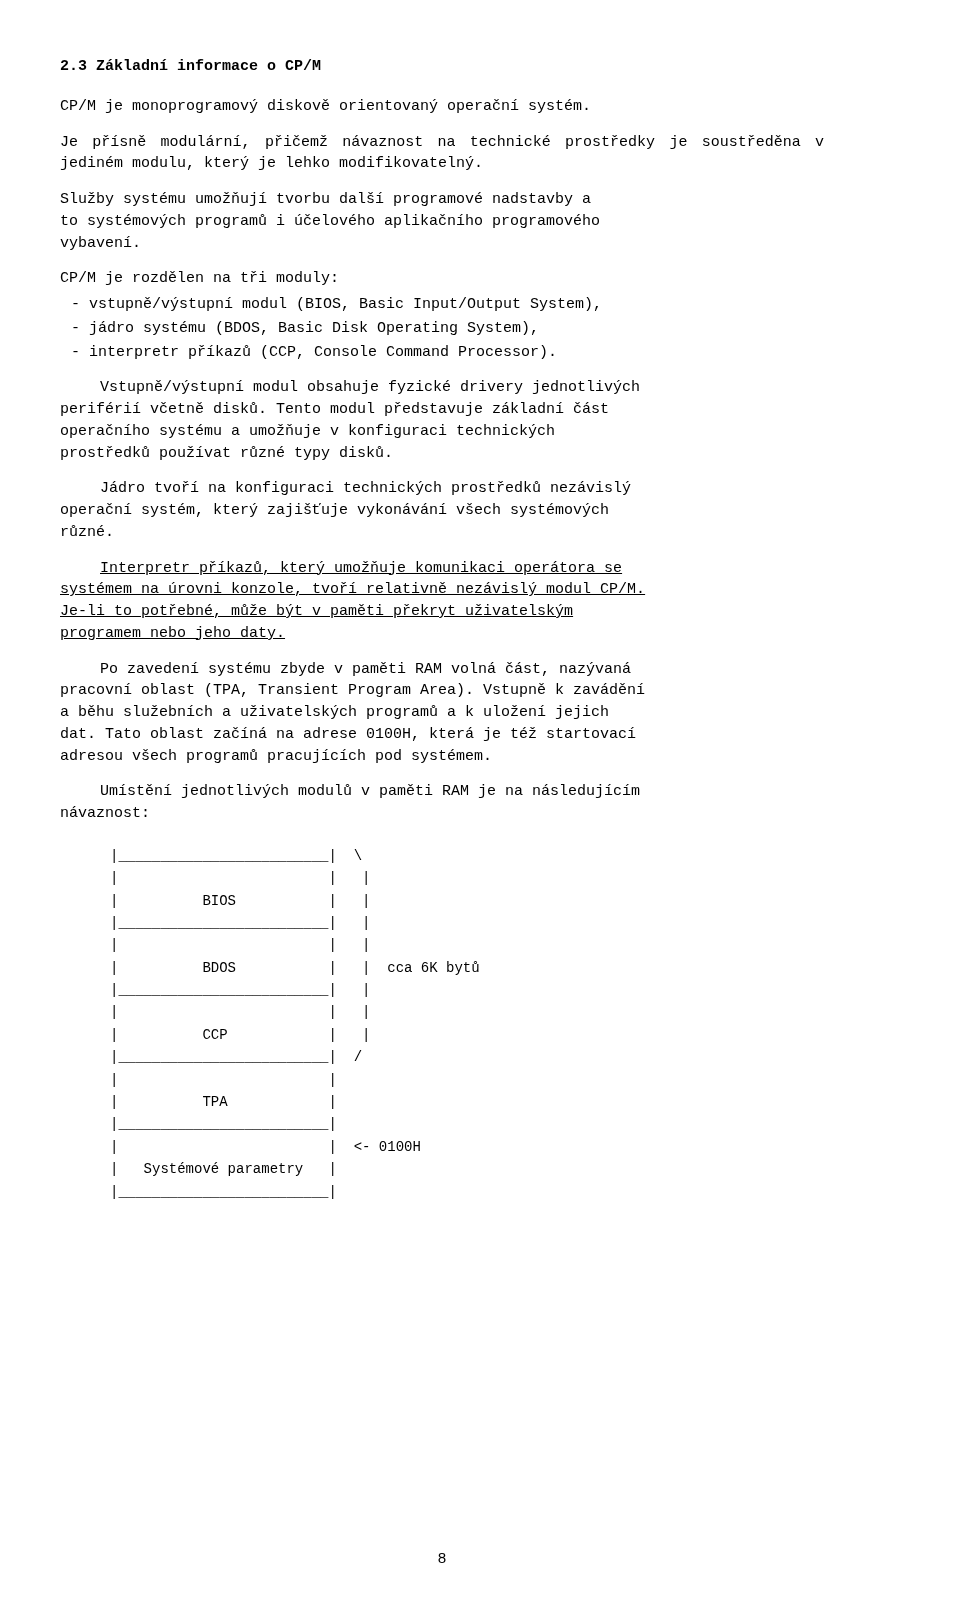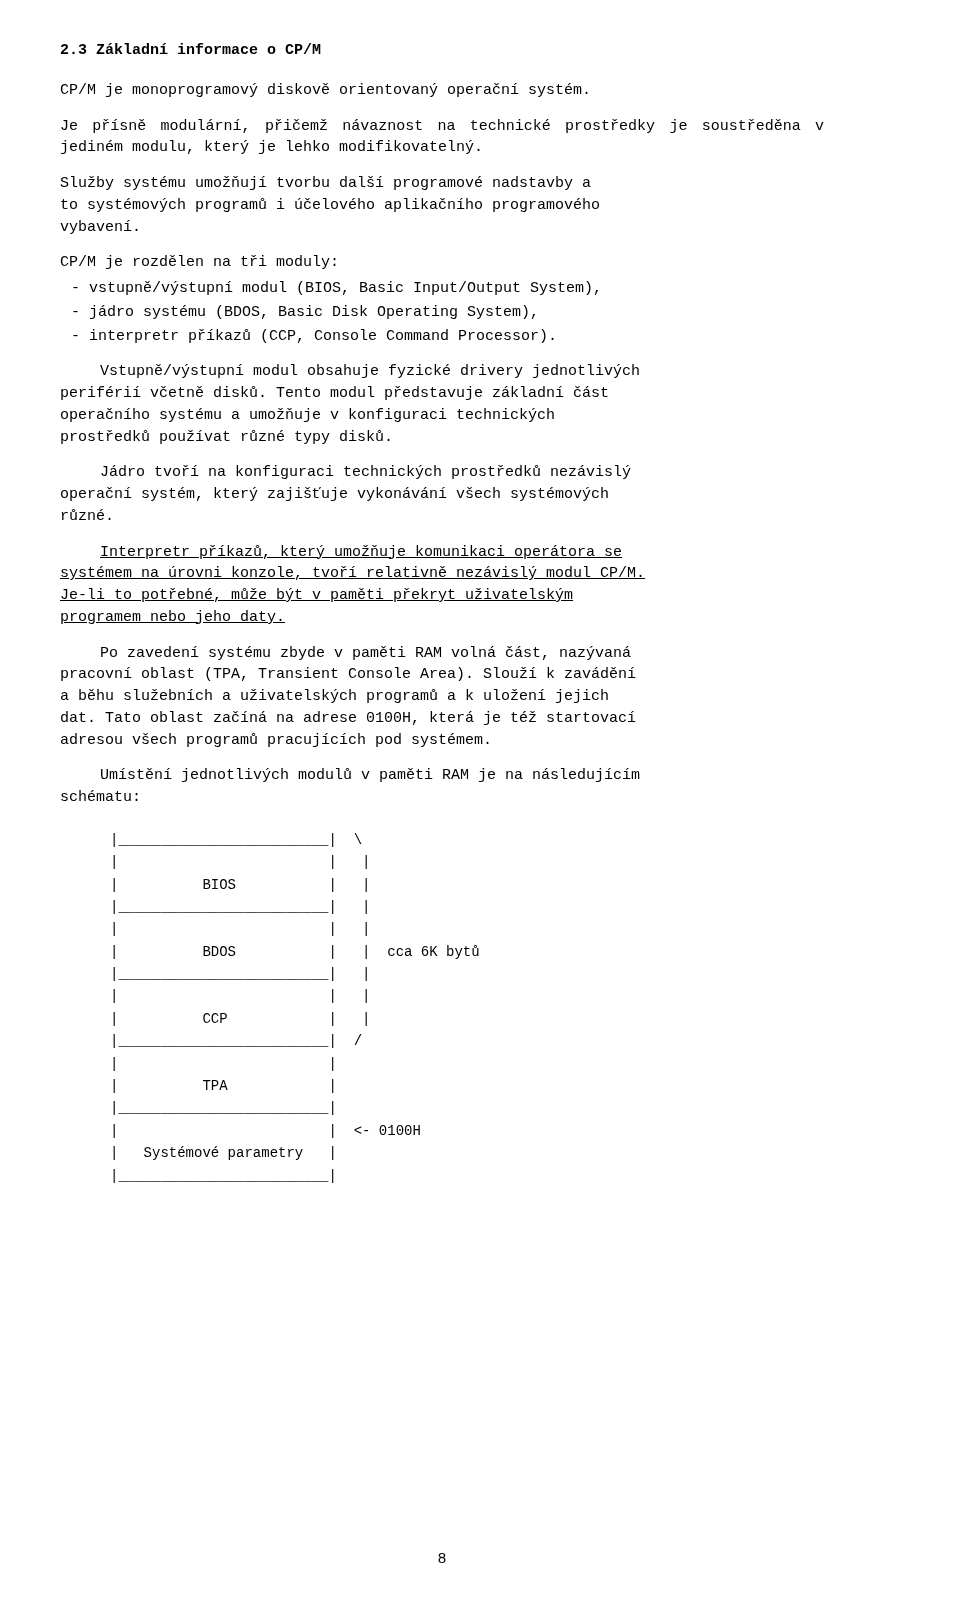--- a/index.html
+++ b/index.html
@@ -12,21 +12,21 @@
       background: #fff;
       color: #000;
       font-family: 'Courier New', Courier, monospace;
       font-size: 15px;
       line-height: 1.45;
     }
 
     .page {
       width: 884px;
       min-height: 1601px;
-      padding: 40px 60px 60px 60px;
+      padding: 56px 60px 60px 60px;
       position: relative;
       background: #fff;
     }
 
     .section-heading {
       font-size: 15px;
       font-weight: bold;
       margin-bottom: 18px;
       text-align: left;
     }
@@ -123,29 +123,29 @@
 
   <div class="paragraph" style="text-indent:40px;text-decoration:underline;">
     <span>Interpretr příkazů, který umožňuje komunikaci operátora se</span><br>
     <span>systémem na úrovni konzole, tvoří relativně nezávislý modul CP/M.</span><br>
     <span>Je-li to potřebné, může být v paměti překryt uživatelským</span><br>
     <span>programem nebo jeho daty.</span>
   </div>
 
   <div class="paragraph" style="text-indent:40px;">
     <span>Po zavedení systému zbyde v paměti RAM volná část, nazývaná</span><br>
-    <span>pracovní oblast (TPA, Transient Console Area). Slouží k zavádění</span><br>
+    <span>pracovní oblast (TPA, Transient Program Area). Vstupně k zavádění</span><br>
     <span>a běhu služebních a uživatelských programů a k uložení jejich</span><br>
     <span>dat. Tato oblast začíná na adrese 0100H, která je též startovací</span><br>
     <span>adresou všech programů pracujících pod systémem.</span>
   </div>
 
   <div class="paragraph" style="text-indent:40px;">
     <span>Umístění jednotlivých modulů v paměti RAM je na následujícím</span><br>
-    <span>schématu:</span>
+    <span>návaznost:</span>
   </div>
 
   <div class="diagram-section">
     <div class="diagram-table">
       <pre style="font-family:'Courier New',Courier,monospace;font-size:14px;line-height:1.6;">|_________________________|  \
 |                         |   |
 |          BIOS           |   |
 |_________________________|   |
 |                         |   |
 |          BDOS           |   |  cca 6K bytů

